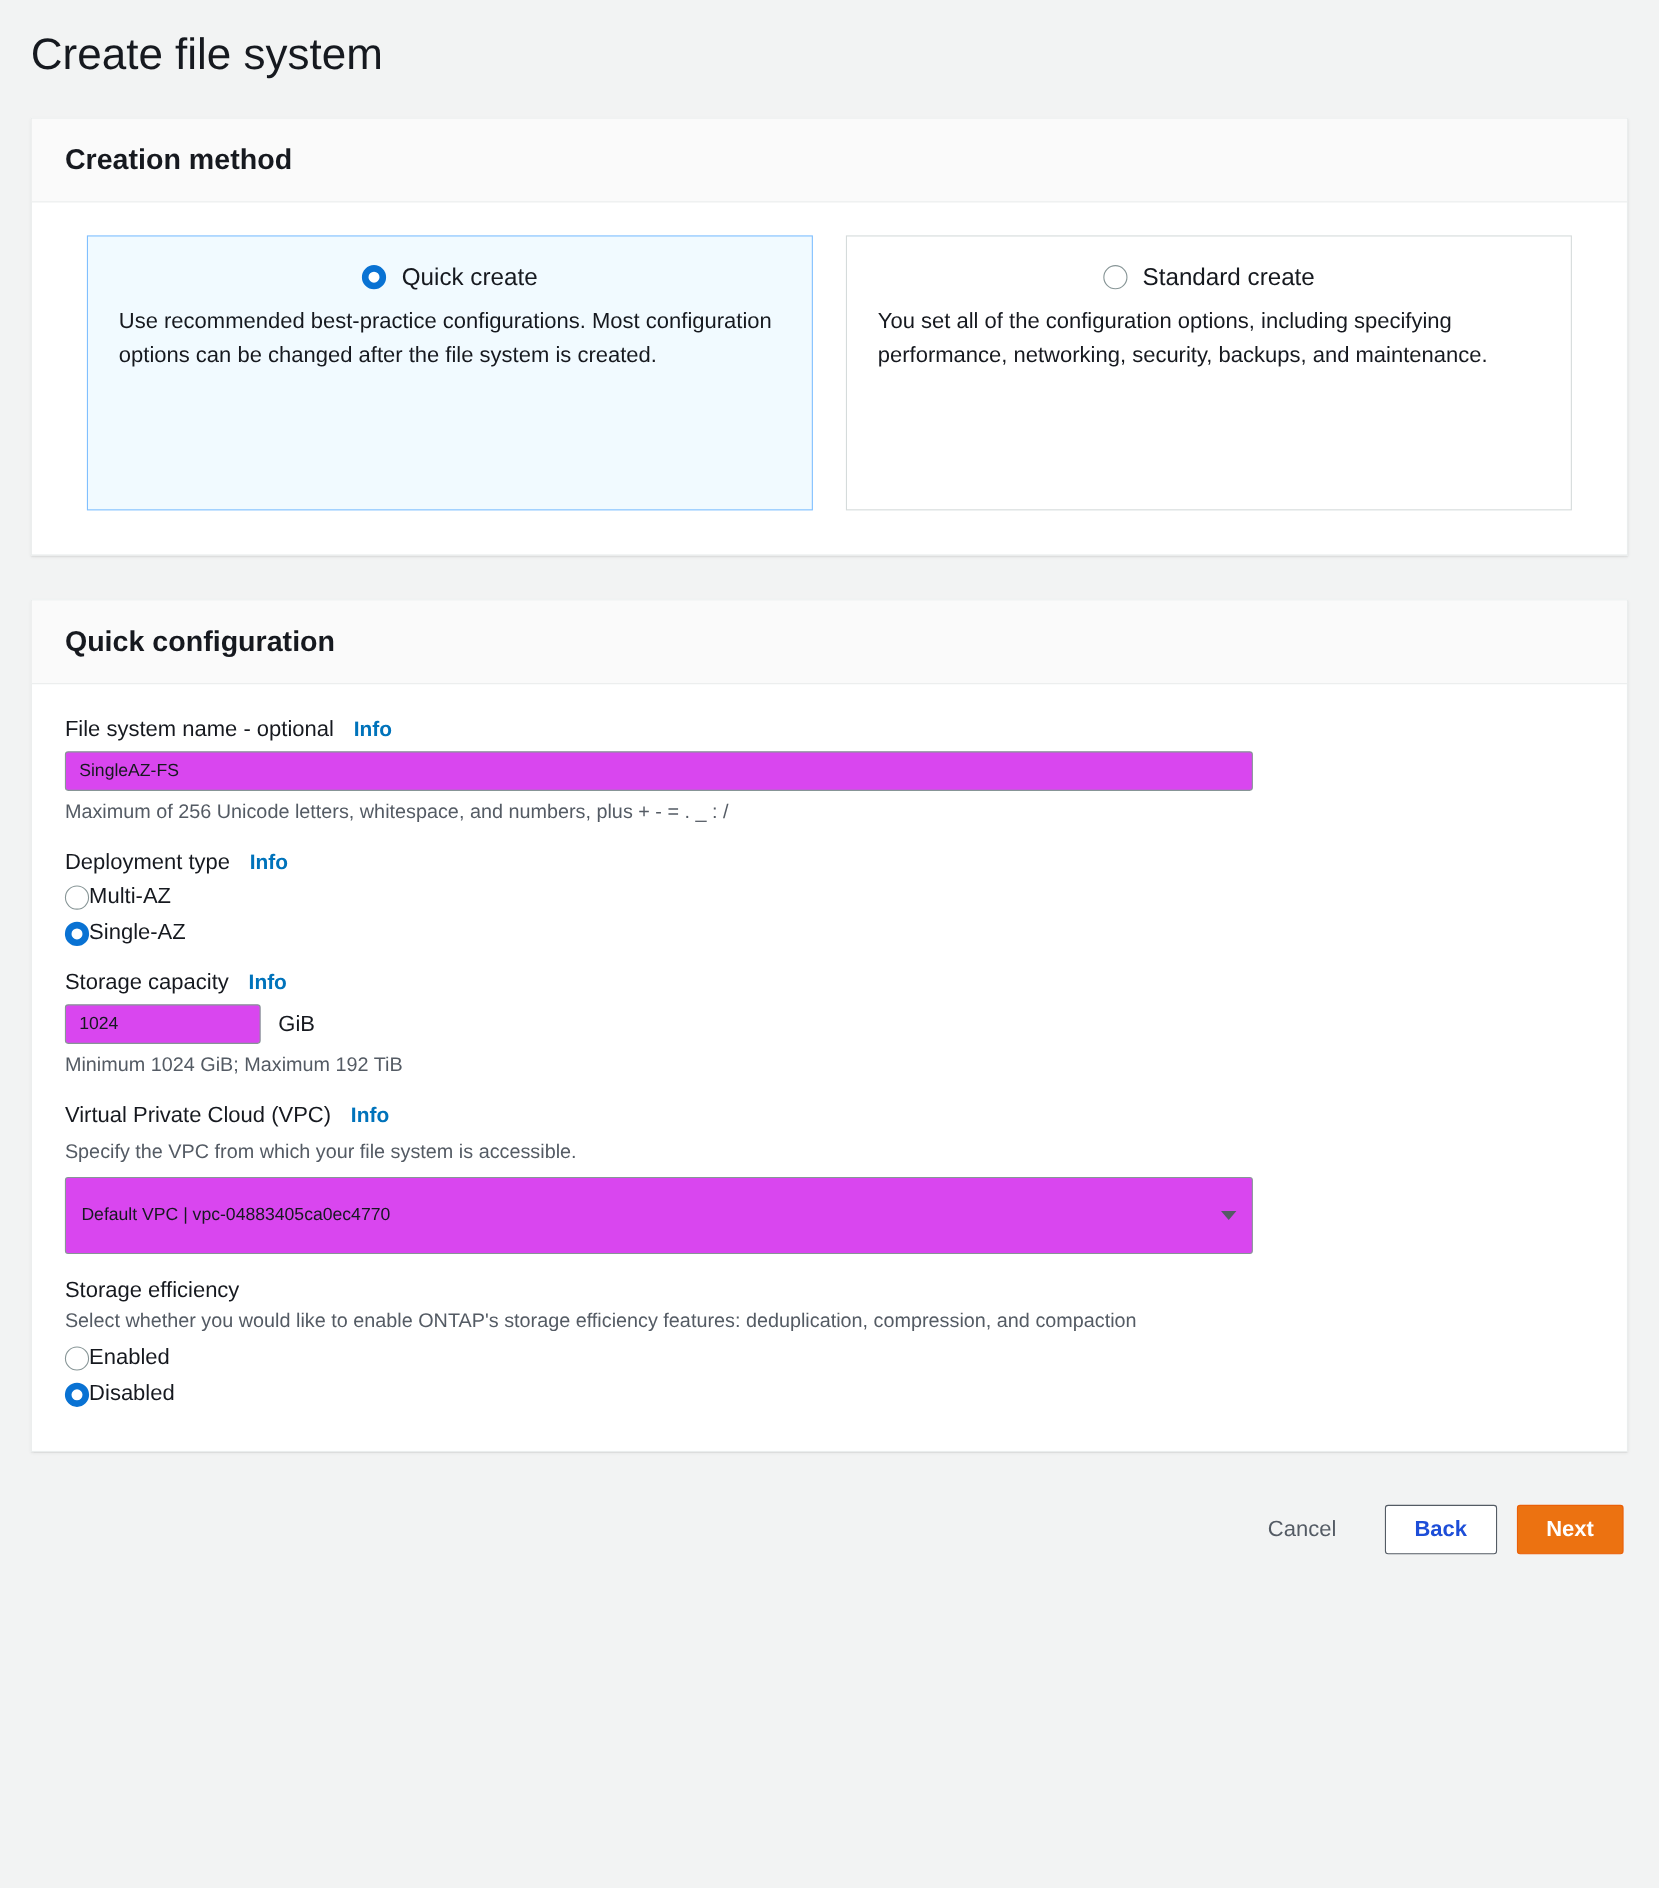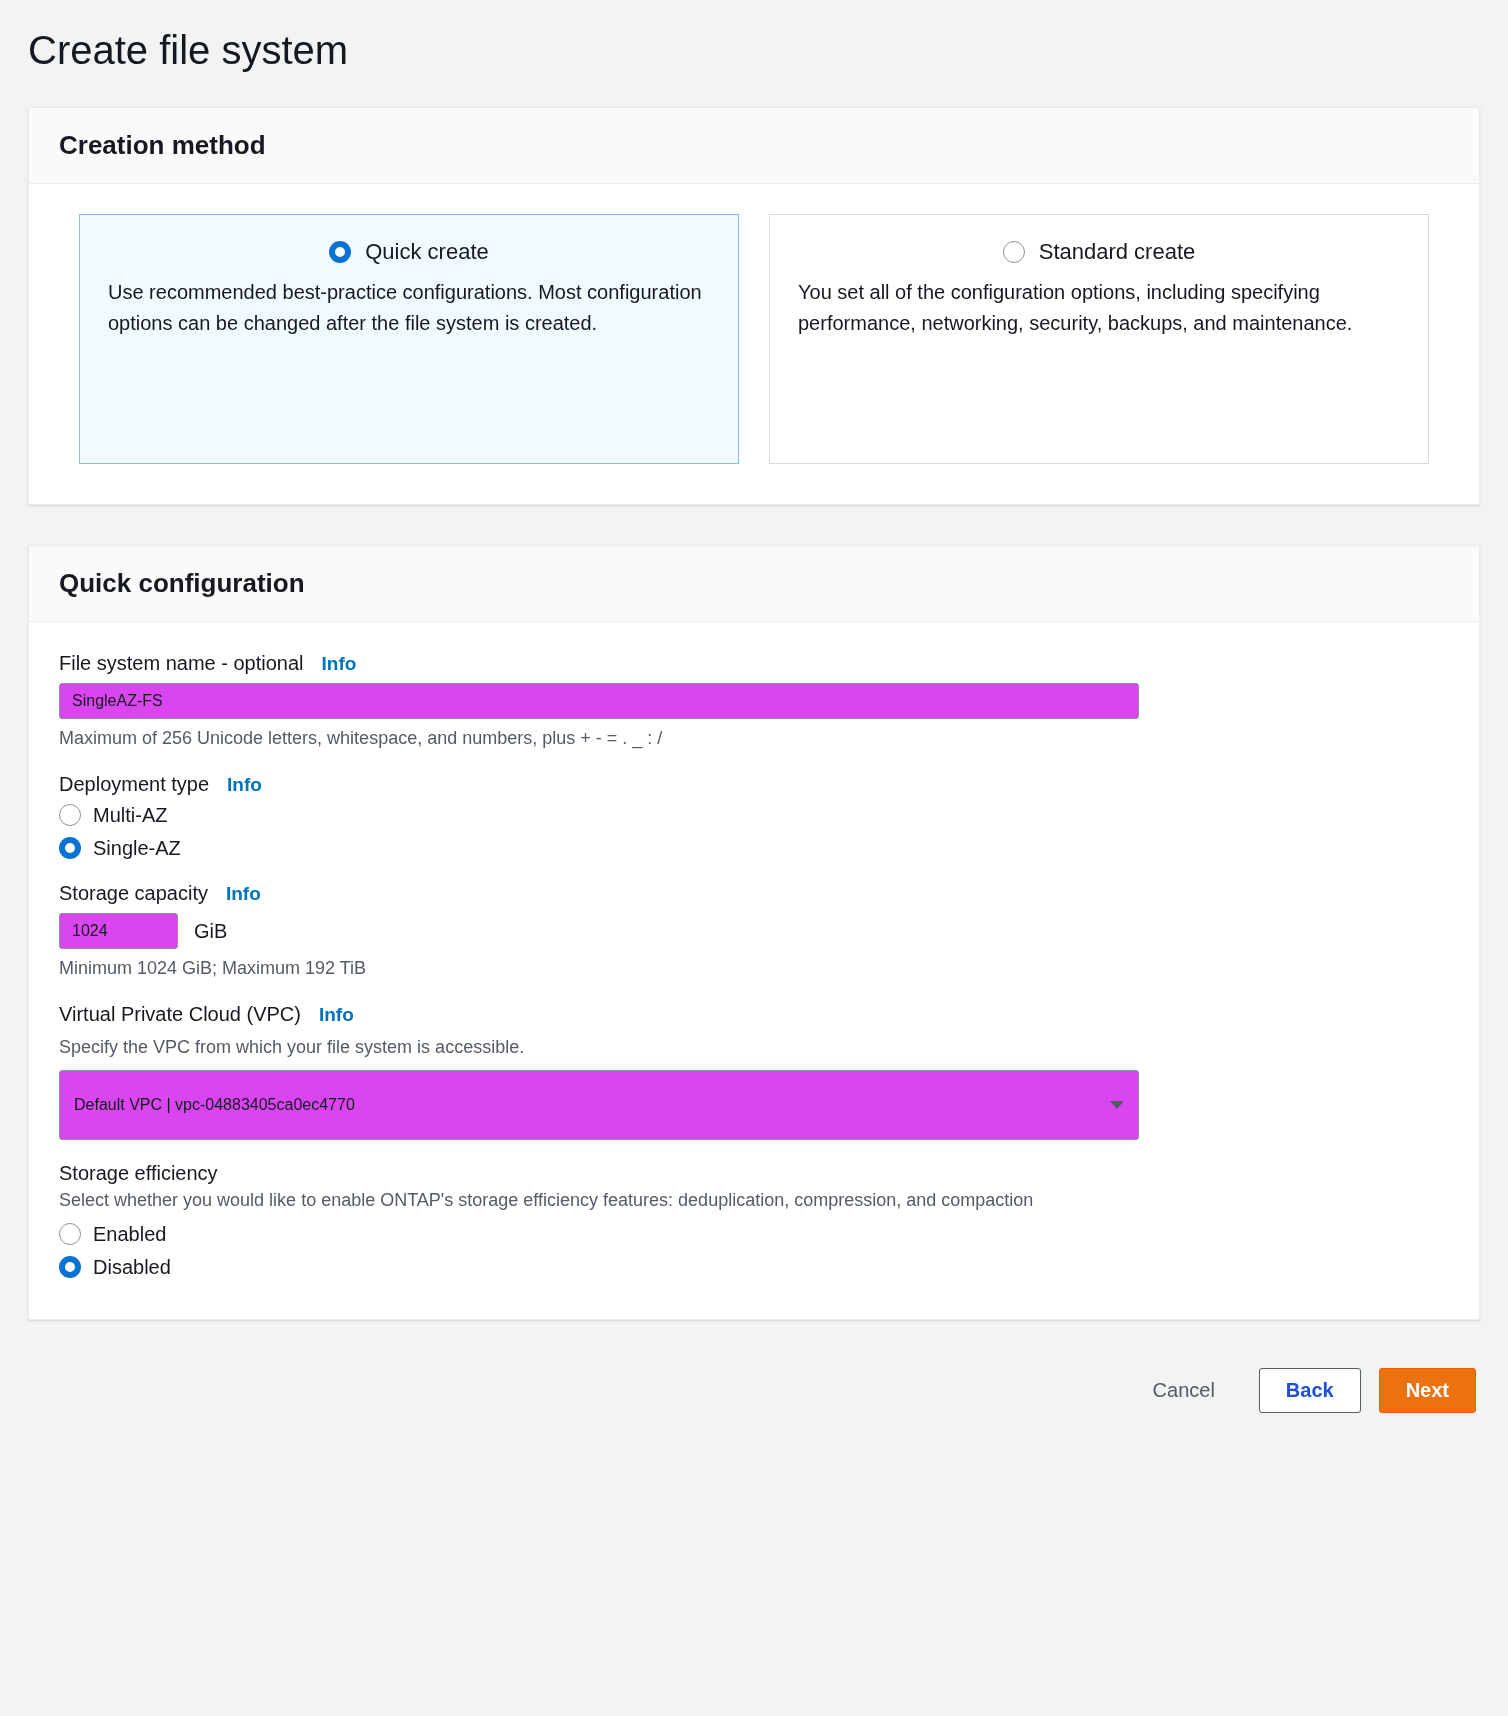--- a/index.html
+++ b/index.html
@@ -135,39 +135,39 @@
   input.text-input, .select{
     font-family:inherit;
     font-size:16px;
     color:var(--text);
     background:#d946ef;
     border:1px solid var(--border-dark);
     border-radius:3px;
     padding:8px 12px;
   }
   input.text-input.wide{width:1080px;max-width:100%;}
-  input.text-input.small{width:119px;}
+  input.text-input.small{width:178px;}
   .input-with-unit{display:flex;align-items:center;gap:16px;}
   .unit{font-size:20px;color:var(--text);}
 
   .select{
     width:1080px;max-width:100%;
     display:flex;align-items:center;justify-content:space-between;
     cursor:pointer;
     padding:25px 14px;
   }
   .select .caret{
     width:0;height:0;
     border-left:7px solid transparent;
     border-right:7px solid transparent;
     border-top:8px solid #545b64;
   }
 
   .radio-list{display:flex;flex-direction:column;gap:10px;margin-top:8px;}
-  .radio-item{display:flex;gap:12px;cursor:pointer;}
+  .radio-item{display:flex;align-items:center;cursor:pointer;}
   .radio-item .radio{width:22px;height:22px;}
   .radio-item .radio.selected{border-width:6px;}
   .radio-item .lbl{font-size:20px;}
 
   
   .footer{
     display:flex;justify-content:flex-end;align-items:center;gap:18px;
     padding:8px 4px 0 0;
   }
   .btn{

